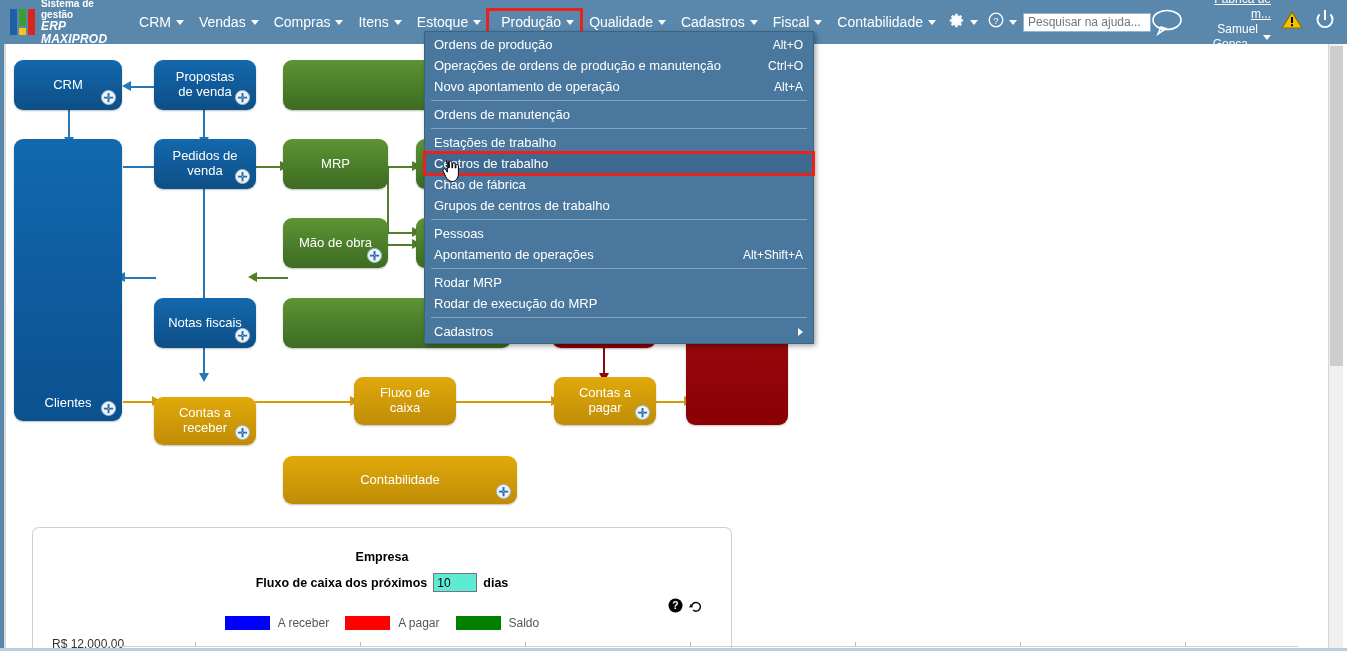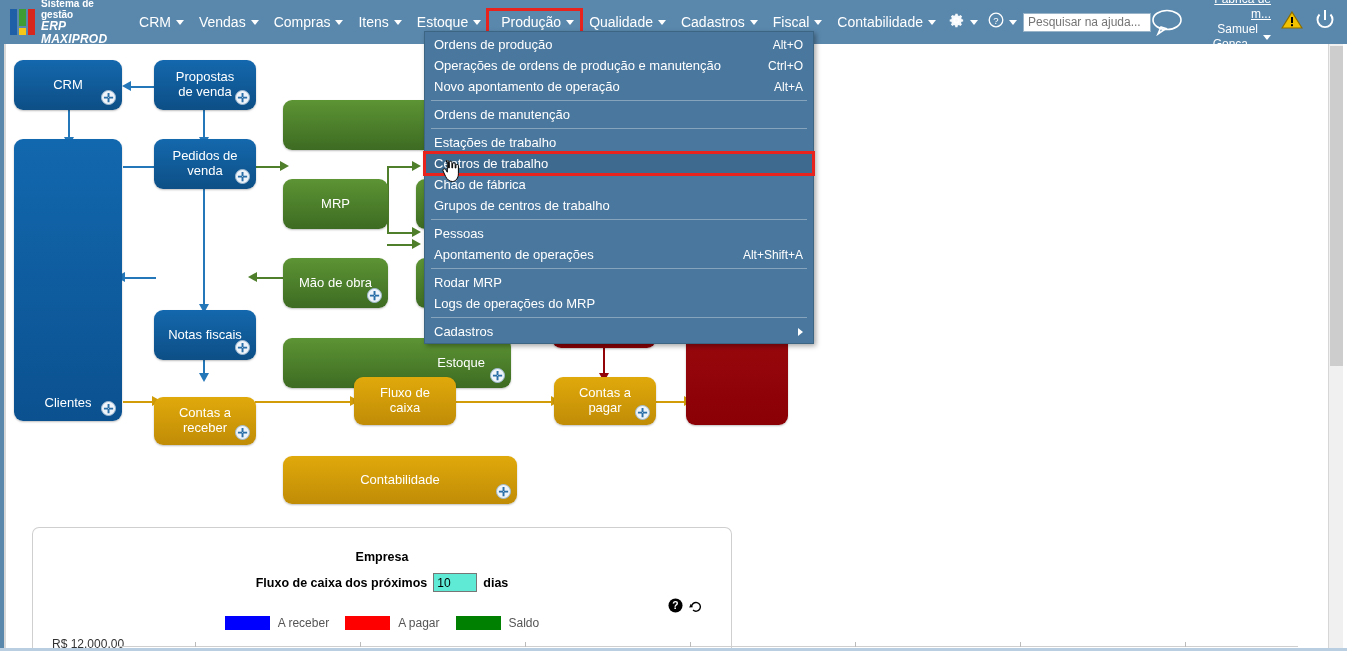--- a/index.html
+++ b/index.html
@@ -97,21 +97,21 @@
     border-radius: 9px;
     color: #ffffff;
     font-size: 13px;
     text-align: center;
     display: flex; align-items: center; justify-content: center;
     line-height: 1.15;
     box-shadow: 0 1px 2px rgba(0,0,0,.25);
   }
   .n-blue { background: linear-gradient(#1468ad, #0d4f86); }
   .n-blue-deep { background: linear-gradient(#1268ae, #0b5190); }
-  .n-green { background: linear-gradient(#5d9434, #3d6b22); margin-top: 40px; }
+  .n-green { background: linear-gradient(#5d9434, #3d6b22); }
   .n-gold  { background: linear-gradient(#e0a90b, #c08c06); }
   .n-red   { background: linear-gradient(#9e0b10, #8a0005); }
   .plus {
     position: absolute; right: 6px; bottom: 5px;
     width: 15px; height: 15px; border-radius: 50%;
     background: #eef4fa; border: 1px solid #9fb9d0;
     color: #2a6ea8; font-size: 12px; font-weight: bold;
     display: flex; align-items: center; justify-content: center;
     line-height: 1;
   }
@@ -288,21 +288,21 @@
     </div>
 
     <div class="node n-green" style="left:277px;top:172px;width:105px;height:50px;justify-content:center;">
       <span class="lbl">Mão de obra</span>
       <span class="plus"></span>
     </div>
 
     <div class="node n-green" style="left:410px;top:93px;width:160px;height:50px;"></div>
     <div class="node n-green" style="left:410px;top:172px;width:160px;height:50px;"></div>
 
-    <div class="node n-blue" style="left:148px;top:252px;width:102px;height:50px;margin-top:12px;">
+    <div class="node n-blue" style="left:148px;top:252px;width:102px;height:50px;">
       <span class="lbl">Notas fiscais</span>
       <span class="plus"></span>
     </div>
 
     <div class="node n-green" style="left:277px;top:252px;width:228px;height:50px;justify-content:flex-end;">
       <span class="lbl" style="padding-right:26px;">Estoque</span>
       <span class="plus"></span>
     </div>
 
     <div class="node n-red" style="left:546px;top:252px;width:104px;height:50px;align-items:flex-end;">
@@ -538,21 +538,21 @@
       <span>Apontamento de operações</span>
       <span class="sc">Alt+Shift+A</span>
     </div>
 
     <div class="dd-sep"></div>
 
     <div class="dd-item">
       <span>Rodar MRP</span>
     </div>
     <div class="dd-item">
-      <span>Logs de operações do MRP</span>
+      <span>Rodar de execução do MRP</span>
     </div>
 
     <div class="dd-sep"></div>
 
     <div class="dd-item">
       <span>Cadastros</span>
       <span class="dd-arrow"></span>
     </div>
   </div>
 

